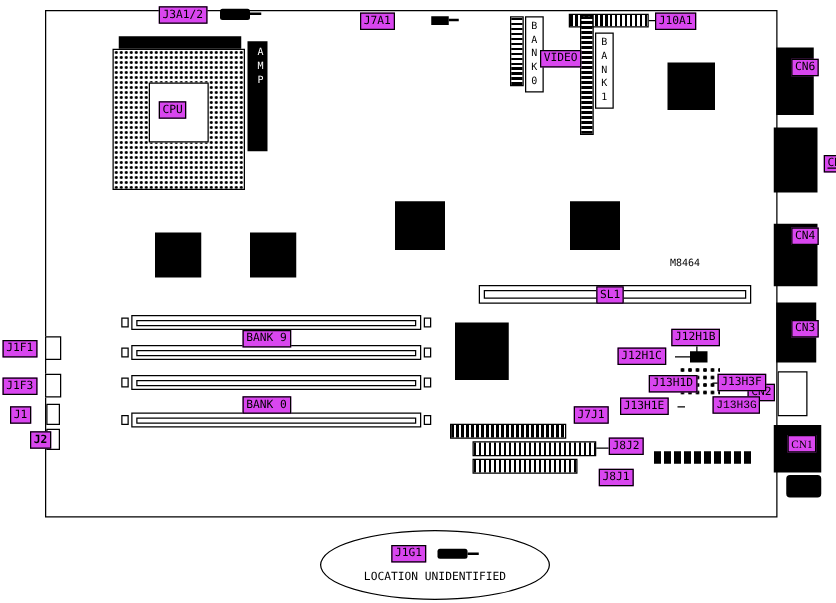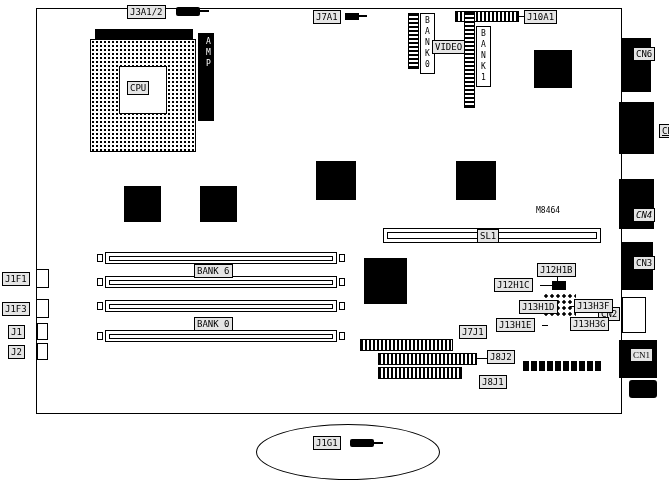--- a/index.html
+++ b/index.html
@@ -1,19 +1,19 @@
 <!DOCTYPE html>
 <html><head>
 <meta charset="utf-8">
 <style>
   html,body{margin:0;padding:0;background:#fff;}
   .stage{position:relative;width:669px;height:482px;background:#fff;
          font-family:"DejaVu Sans Mono","Liberation Mono",monospace;color:#000;overflow:hidden;}
   .board{position:absolute;box-sizing:border-box;border:1px solid #000;background:#fff;z-index:0;}
-  .lbl{position:absolute;box-sizing:border-box;background:#e5e5e5;border:1px solid #000;
+  .lbl{position:absolute;box-sizing:border-box;background:#d946ef;border:1px solid #000;
        font-size:9px;line-height:12px;height:14px;padding:0 2px;white-space:nowrap;
        text-align:center;z-index:5;}
   .txt{position:absolute;font-size:9px;line-height:10px;white-space:nowrap;z-index:4;}
   .chip{position:absolute;background:#000;z-index:2;}
   .port{position:absolute;background:#000;z-index:2;}
   .outline{position:absolute;box-sizing:border-box;border:1px solid #000;background:#fff;z-index:2;}
   .hatchh{position:absolute;box-sizing:border-box;border:1px solid #000;
           background:repeating-linear-gradient(90deg,#000 0 2px,#fff 2px 4px);z-index:2;}
   .hatchv{position:absolute;box-sizing:border-box;border:1px solid #000;
           background:repeating-linear-gradient(0deg,#000 0 2px,#fff 2px 4px);z-index:2;}
@@ -39,21 +39,21 @@
 <body>
 
 <div class="stage">
 
   <div class="board" style="left:36px;top:8px;width:586px;height:406px;"></div>
 
   <div class="lbl" style="left:127px;top:5px;">J3A1/2</div>
   <div class="chip" style="left:176px;top:7px;width:24px;height:9px;border-radius:2px;"></div>
   <div class="ln" style="left:200px;top:10px;width:9px;height:2px;"></div>
 
-  <div class="lbl" style="left:313px;top:10px;">J7A1</div>
+  <div class="lbl" style="left:288px;top:10px;">J7A1</div>
   <div class="chip" style="left:345px;top:13px;width:14px;height:7px;"></div>
   <div class="ln" style="left:359px;top:15px;width:8px;height:2px;"></div>
 
   <div class="hatchh" style="left:455px;top:11px;width:64px;height:11px;"></div>
   <div class="ln" style="left:519px;top:16px;width:5px;height:1px;"></div>
   <div class="lbl" style="left:524px;top:10px;">J10A1</div>
 
   <div class="hatchv" style="left:408px;top:13px;width:11px;height:56px;"></div>
   <div class="vlbl" style="left:420px;top:13px;">BANK0</div>
   <div class="lbl" style="left:432px;top:40px;z-index:6;">VIDEO</div>
@@ -67,21 +67,21 @@
   <div class="chip" style="left:198px;top:33px;width:16px;height:88px;"></div>
   <div class="vtxt" style="left:201px;top:37px;">AMP</div>
 
   <div class="port" style="left:621px;top:38px;width:30px;height:54px;"></div>
   <div class="lbl" style="left:633px;top:47px;">CN6</div>
 
   <div class="port" style="left:619px;top:102px;width:35px;height:52px;"></div>
   <div class="lbl" style="left:659px;top:124px;text-decoration:underline;">CN5</div>
 
   <div class="port" style="left:619px;top:179px;width:35px;height:50px;"></div>
-  <div class="lbl" style="left:633px;top:208px;font-style:italic;">CN4</div>
+  <div class="lbl" style="left:633px;top:182px;">CN4</div>
 
   <div class="port" style="left:621px;top:242px;width:32px;height:48px;"></div>
   <div class="lbl" style="left:633px;top:256px;">CN3</div>
 
   <div class="outline" style="left:622px;top:297px;width:24px;height:36px;"></div>
   <div class="lbl" style="left:598px;top:307px;">CN2</div>
 
   <div class="port" style="left:619px;top:340px;width:38px;height:38px;"></div>
   <div class="port" style="left:629px;top:380px;width:28px;height:18px;border-radius:3px;"></div>
   <div class="lbl" style="left:630px;top:348px;font-family:Liberation Serif, serif;">CN1</div>
@@ -107,57 +107,58 @@
   <div class="clip" style="left:339px;top:278px;"></div>
 
   <div class="simm" style="left:105px;top:300px;"></div>
   <div class="clip" style="left:97px;top:302px;"></div>
   <div class="clip" style="left:339px;top:302px;"></div>
 
   <div class="simm" style="left:105px;top:330px;"></div>
   <div class="clip" style="left:97px;top:332px;"></div>
   <div class="clip" style="left:339px;top:332px;"></div>
 
-  <div class="lbl" style="left:194px;top:264px;">BANK 6</div>
+  <div class="lbl" style="left:194px;top:264px;">BANK 9</div>
   <div class="lbl" style="left:194px;top:317px;text-align:center;">BANK 0</div>
 
   <div class="lbl" style="left:2px;top:272px;">J1F1</div>
   <div class="outline" style="left:36px;top:269px;width:13px;height:19px;"></div>
 
   <div class="lbl" style="left:2px;top:302px;">J1F3</div>
   <div class="outline" style="left:36px;top:299px;width:13px;height:19px;"></div>
 
   <div class="lbl" style="left:8px;top:325px;">J1</div>
   <div class="outline" style="left:37px;top:323px;width:11px;height:17px;"></div>
 
-  <div class="lbl" style="left:8px;top:345px;">J2</div>
+  <div class="lbl" style="left:24px;top:345px;font-weight:bold;">J2</div>
   <div class="outline" style="left:37px;top:343px;width:11px;height:17px;"></div>
 
   <div class="chip" style="left:552px;top:281px;width:14px;height:9px;"></div>
   <div class="pins" style="left:543px;top:293px;width:33px;height:25px;"></div>
   <div class="ln" style="left:557px;top:277px;width:1px;height:5px;"></div>
   <div class="ln" style="left:540px;top:285px;width:12px;height:1px;"></div>
   <div class="ln" style="left:537px;top:307px;width:6px;height:1px;"></div>
   <div class="ln" style="left:570px;top:306px;width:5px;height:1px;"></div>
   <div class="ln" style="left:542px;top:325px;width:6px;height:1px;"></div>
 
   <div class="lbl" style="left:537px;top:263px;">J12H1B</div>
   <div class="lbl" style="left:494px;top:278px;">J12H1C</div>
   <div class="lbl" style="left:519px;top:300px;">J13H1D</div>
   <div class="lbl" style="left:574px;top:299px;">J13H3F</div>
   <div class="lbl" style="left:496px;top:318px;">J13H1E</div>
-  <div class="lbl" style="left:570px;top:317px;">J13H3G</div>
+  <div class="lbl" style="left:570px;top:317px;font-family:Liberation Mono, monospace;">J13H3G</div>
   <div class="lbl" style="left:459px;top:325px;">J7J1</div>
 
   <div class="hatchh" style="left:360px;top:339px;width:93px;height:12px;"></div>
   <div class="hatchh" style="left:378px;top:353px;width:99px;height:12px;"></div>
   <div class="hatchh" style="left:378px;top:367px;width:84px;height:12px;"></div>
   <div class="ln" style="left:477px;top:358px;width:10px;height:1px;"></div>
   <div class="sqrow" style="left:523px;top:361px;width:78px;"></div>
   <div class="lbl" style="left:487px;top:350px;">J8J2</div>
   <div class="lbl" style="left:479px;top:375px;">J8J1</div>
 
   <div class="ellipse" style="left:256px;top:424px;width:184px;height:56px;"></div>
   <div class="lbl" style="left:313px;top:436px;">J1G1</div>
   <div class="chip" style="left:350px;top:439px;width:24px;height:8px;border-radius:2px;"></div>
   <div class="ln" style="left:374px;top:442px;width:9px;height:2px;"></div>
+  <div class="txt" style="left:263px;top:457px;width:170px;text-align:center;">LOCATION UNIDENTIFIED</div>
 
 </div>
 
 </body></html>

